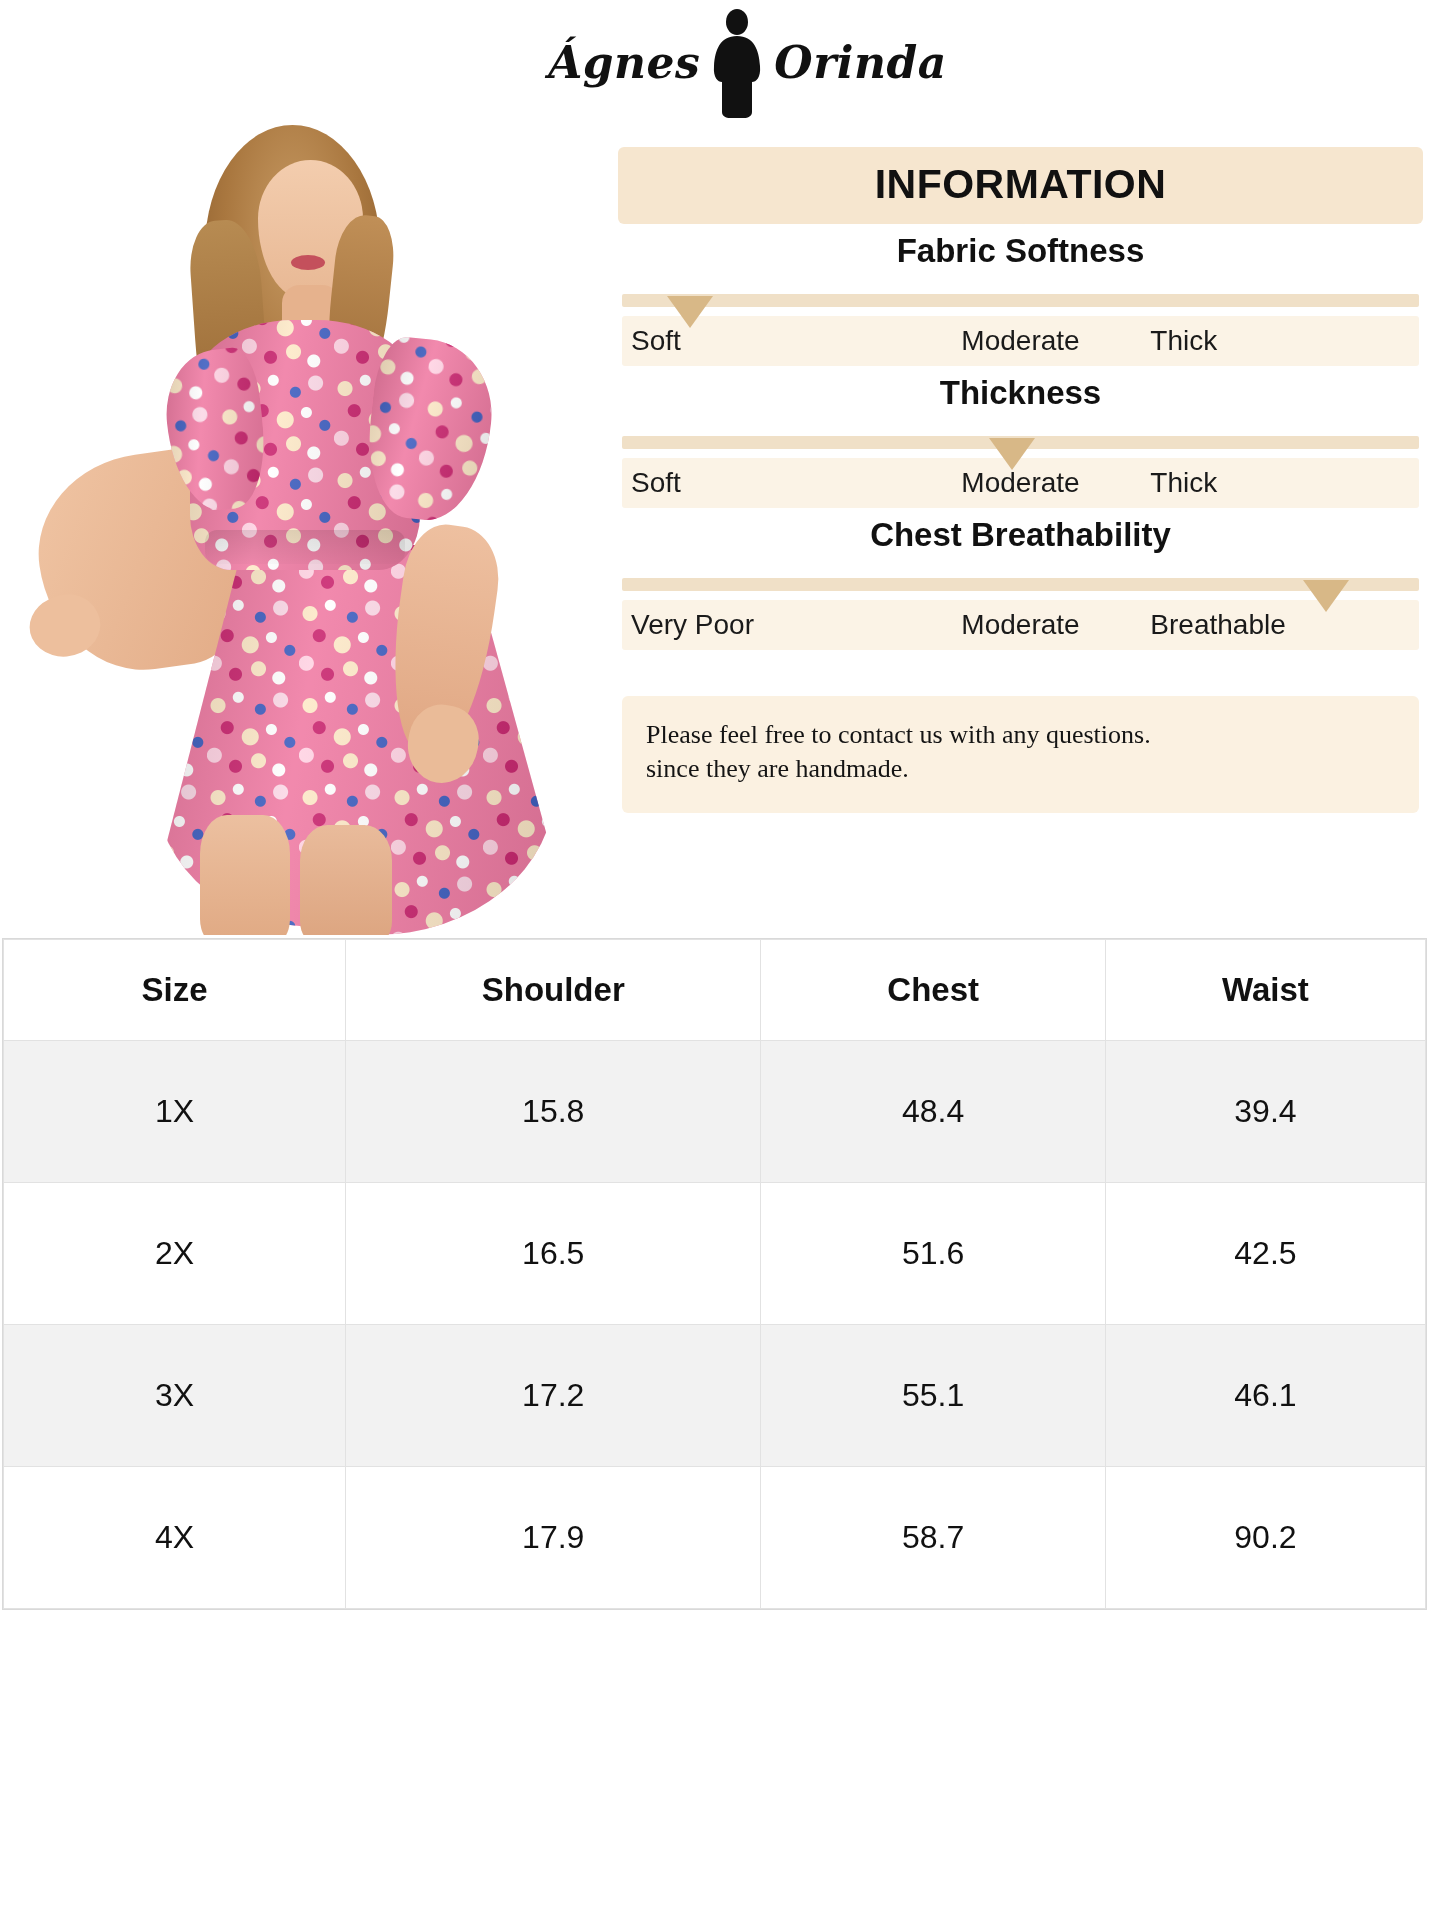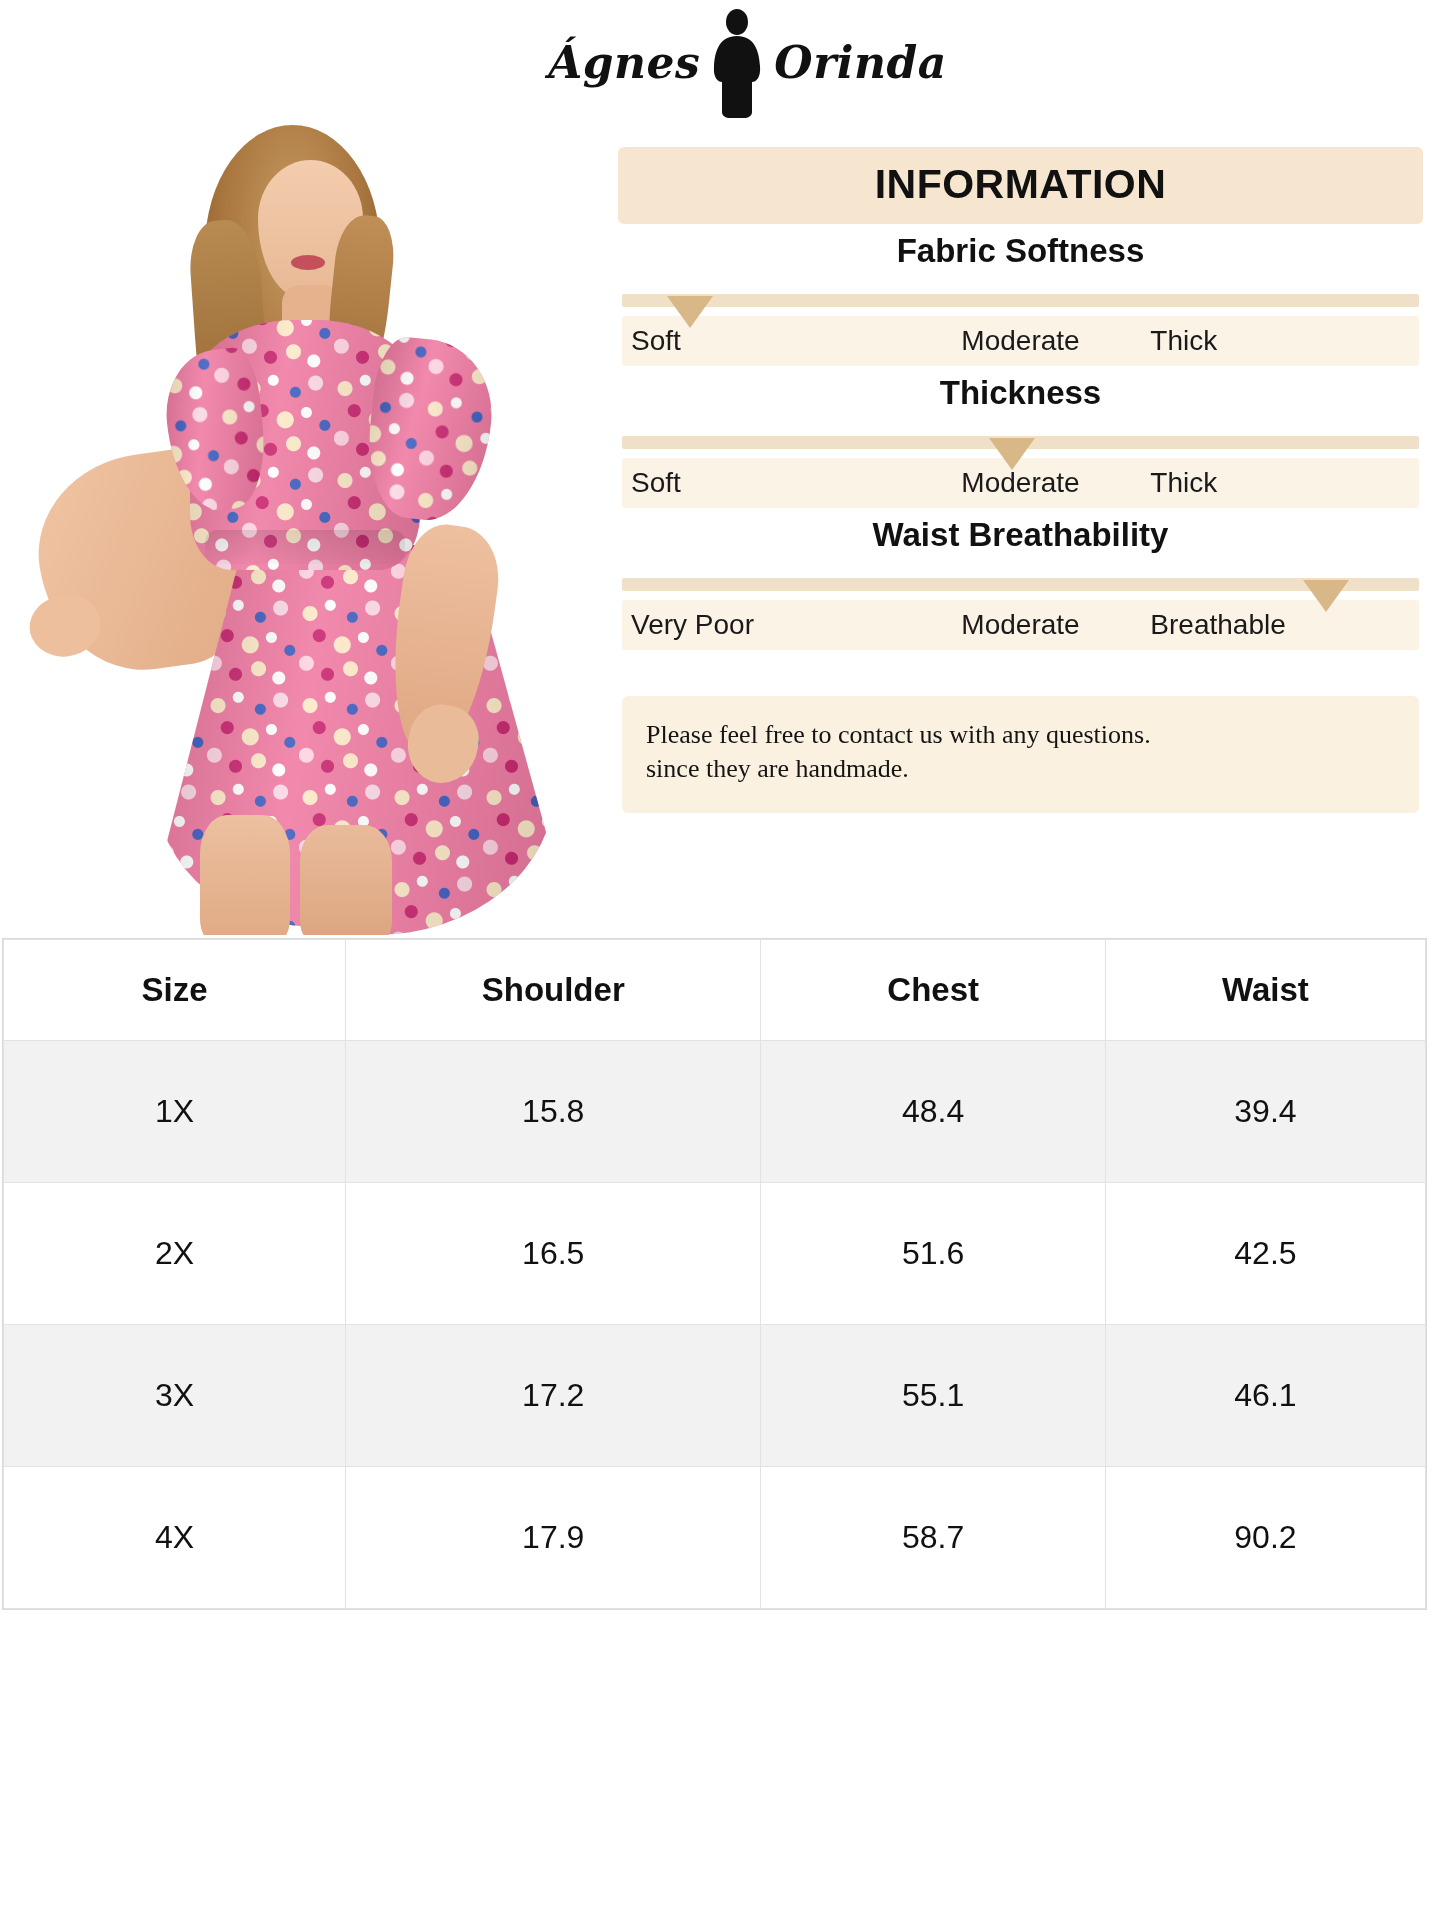--- a/index.html
+++ b/index.html
@@ -424,21 +424,21 @@
     <div class="scale">
       <div class="scale-pointer" style="left:49%;"></div>
       <div class="scale-bar"></div>
       <div class="scale-labels">
         <span>Soft</span>
         <span>Moderate</span>
         <span>Thick</span>
       </div>
     </div>
 
-    <div class="metric-title">Waist Breathability</div>
+    <div class="metric-title">Chest Breathability</div>
     <div class="scale">
       <div class="scale-pointer" style="left:88%;"></div>
       <div class="scale-bar"></div>
       <div class="scale-labels">
         <span>Very Poor</span>
         <span>Moderate</span>
         <span>Breathable</span>
       </div>
     </div>
 

